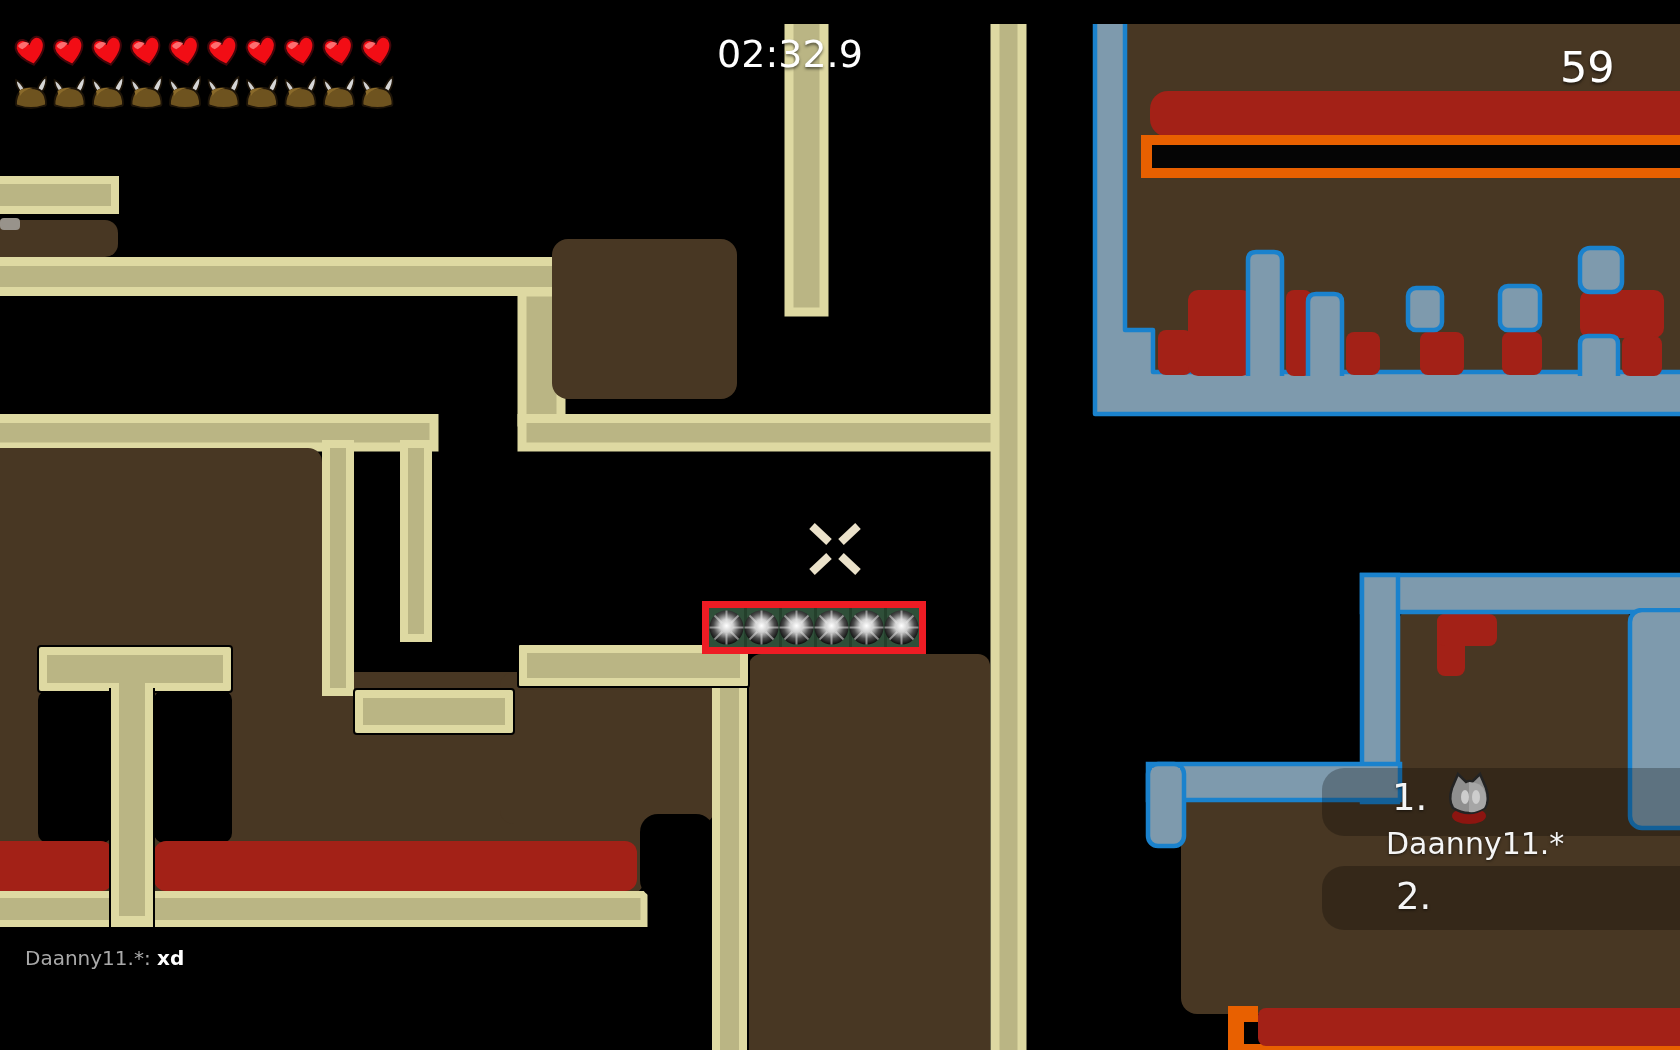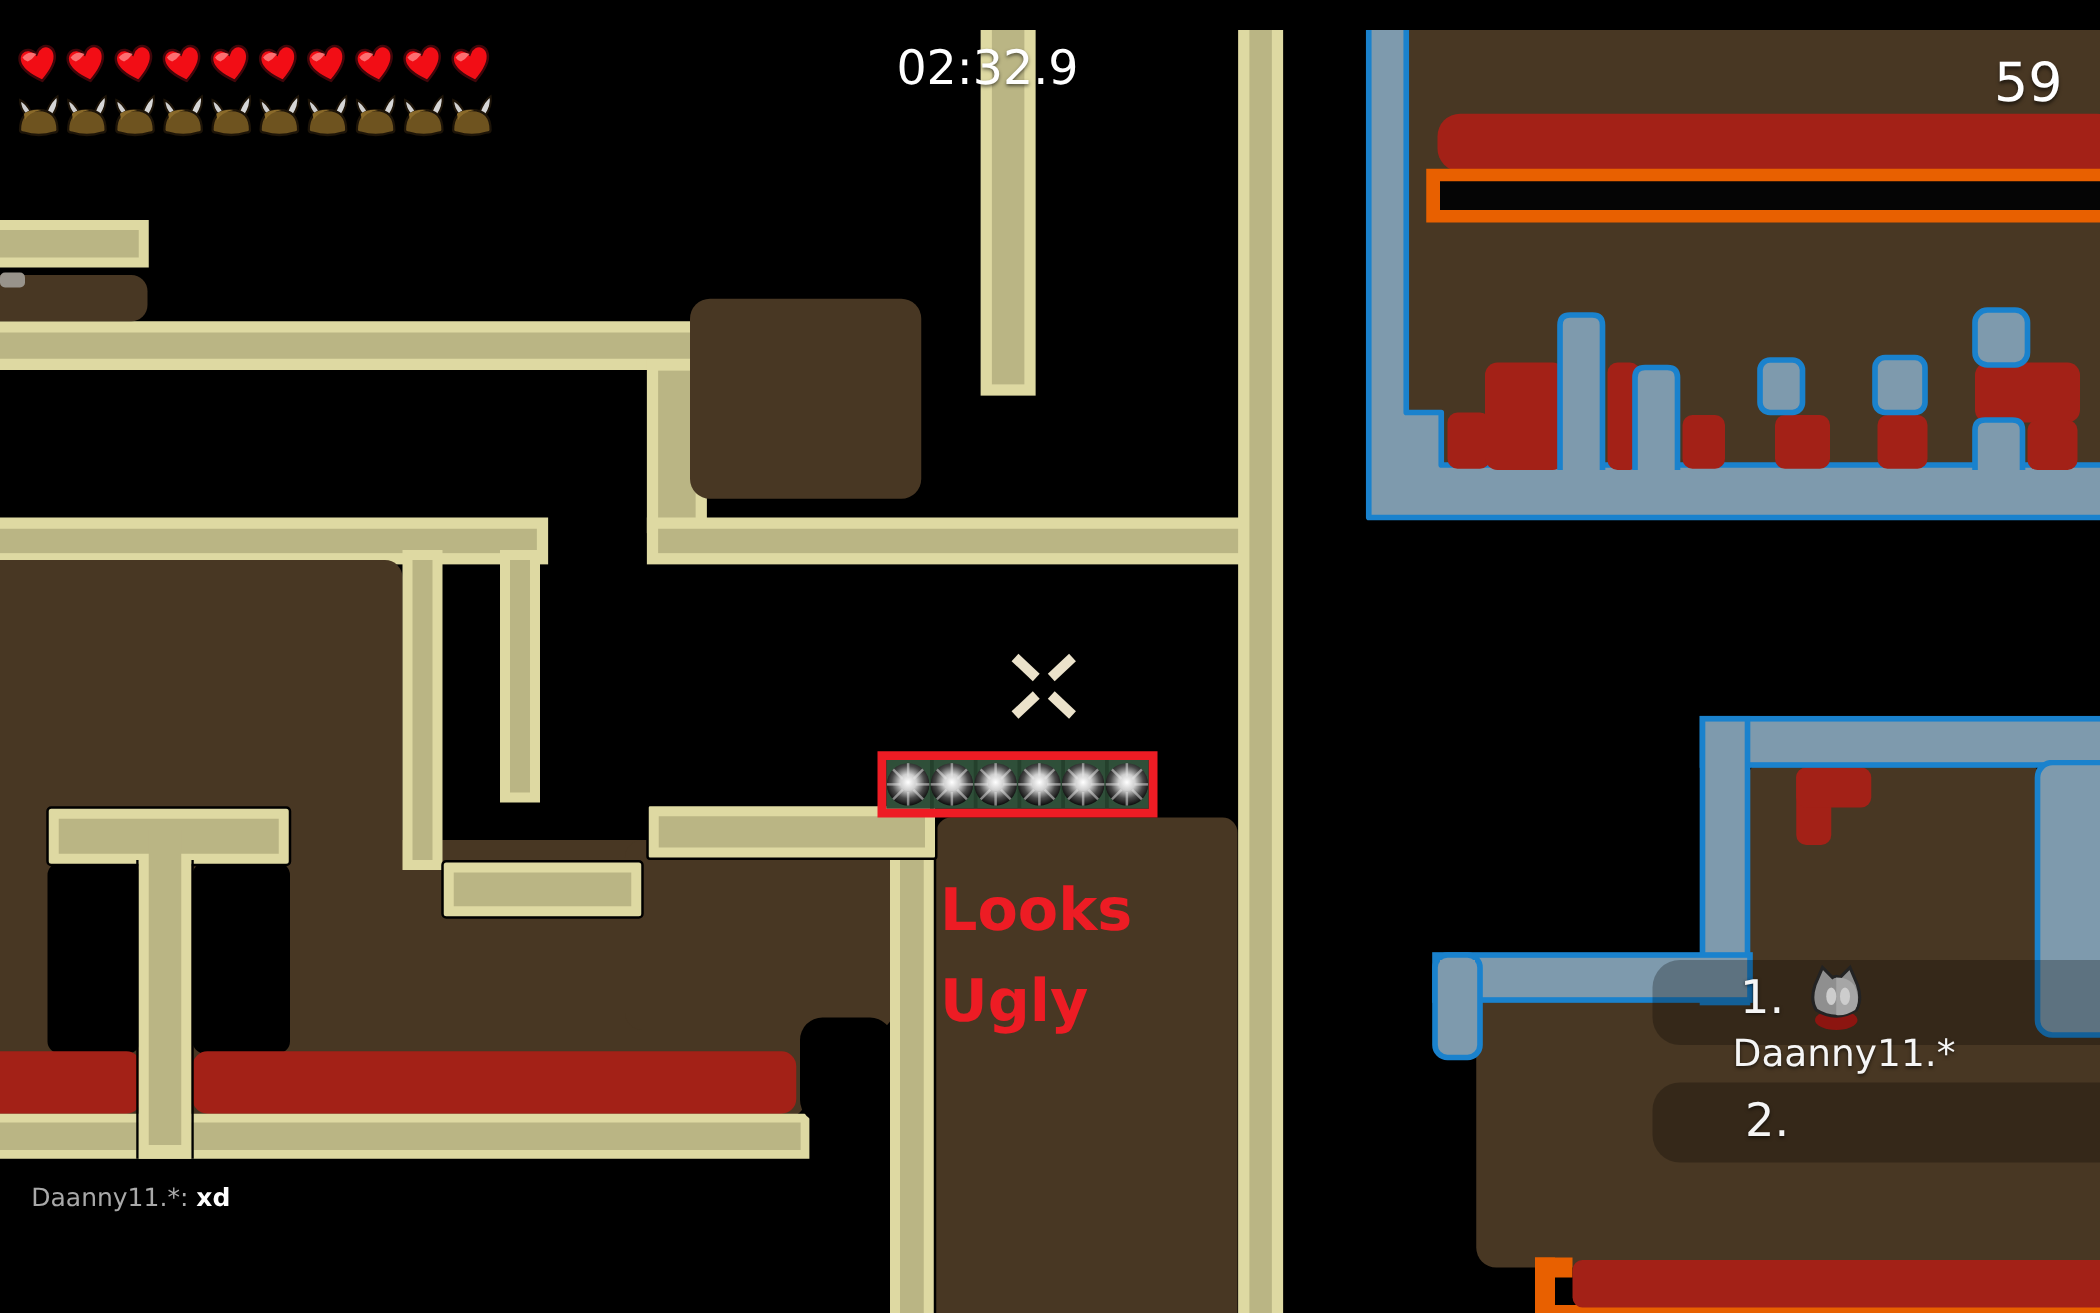--- a/index.html
+++ b/index.html
@@ -2,21 +2,21 @@
 <html><head>
 <meta charset="utf-8">
 <style>
   html,body{margin:0;padding:0;background:#000;}
   .screen{position:relative;width:1680px;height:1050px;background:#000;overflow:hidden;
           font-family:"DejaVu Sans","Liberation Sans",sans-serif;margin-top:24px;}
   .map{position:absolute;left:0;top:0;}
   .hud-row{position:absolute;left:13px;}
   .timer{position:absolute;left:700px;top:8px;width:180px;text-align:center;
          font-size:38px;color:#fff;text-shadow:0 2px 3px rgba(0,0,0,.55);}
-  .fps{position:absolute;left:1560px;top:18px;width:90px;text-align:right;
+  .fps{position:absolute;left:1560px;top:18px;width:90px;
        font-size:43px;color:#fff;text-shadow:0 2px 3px rgba(0,0,0,.55);}
   .world-label{position:absolute;left:752px;top:668px;font-size:47px;font-weight:bold;
                color:#ed1c24;line-height:73px;white-space:pre;}
   .chat{position:absolute;left:25px;top:922px;font-size:20px;color:#a9a9a9;
         text-shadow:0 1px 2px rgba(0,0,0,.7);}
   .chat .msg{color:#ffffff;font-weight:600;}
   .panel{position:absolute;left:1322px;width:358px;background:rgba(0,0,0,0.26);
          border-radius:22px 0 0 22px;}
   .panel1{top:744px;height:68px;}
   .panel2{top:842px;height:64px;}
@@ -215,21 +215,20 @@
       <use href="#sym-armor" xlink:href="#sym-armor" x="192.5" y="1"></use>
       <use href="#sym-armor" xlink:href="#sym-armor" x="231" y="1"></use>
       <use href="#sym-armor" xlink:href="#sym-armor" x="269.5" y="1"></use>
       <use href="#sym-armor" xlink:href="#sym-armor" x="308" y="1"></use>
       <use href="#sym-armor" xlink:href="#sym-armor" x="346.5" y="1"></use>
     </svg>
 
 <div class="timer">02:32.9</div>
 <div class="fps">59</div>
 
-<div class="world-label"><span>Looks</span><br><span>Ugly</span></div>
 
 <div class="chat"><span class="author">Daanny11.*</span><span>: </span><span class="msg">xd</span></div>
 
 <div class="panel panel1"></div>
 <div class="panel panel2"></div>
 <div class="rank rank1">1.</div>
 <div class="rank rank2">2.</div>
 <div class="sb-name">Daanny11.*</div>
 <svg class="cat" width="50" height="54" viewBox="0 0 50 54">
   <ellipse cx="25" cy="46" rx="17" ry="8" fill="#8c1510"></ellipse>

